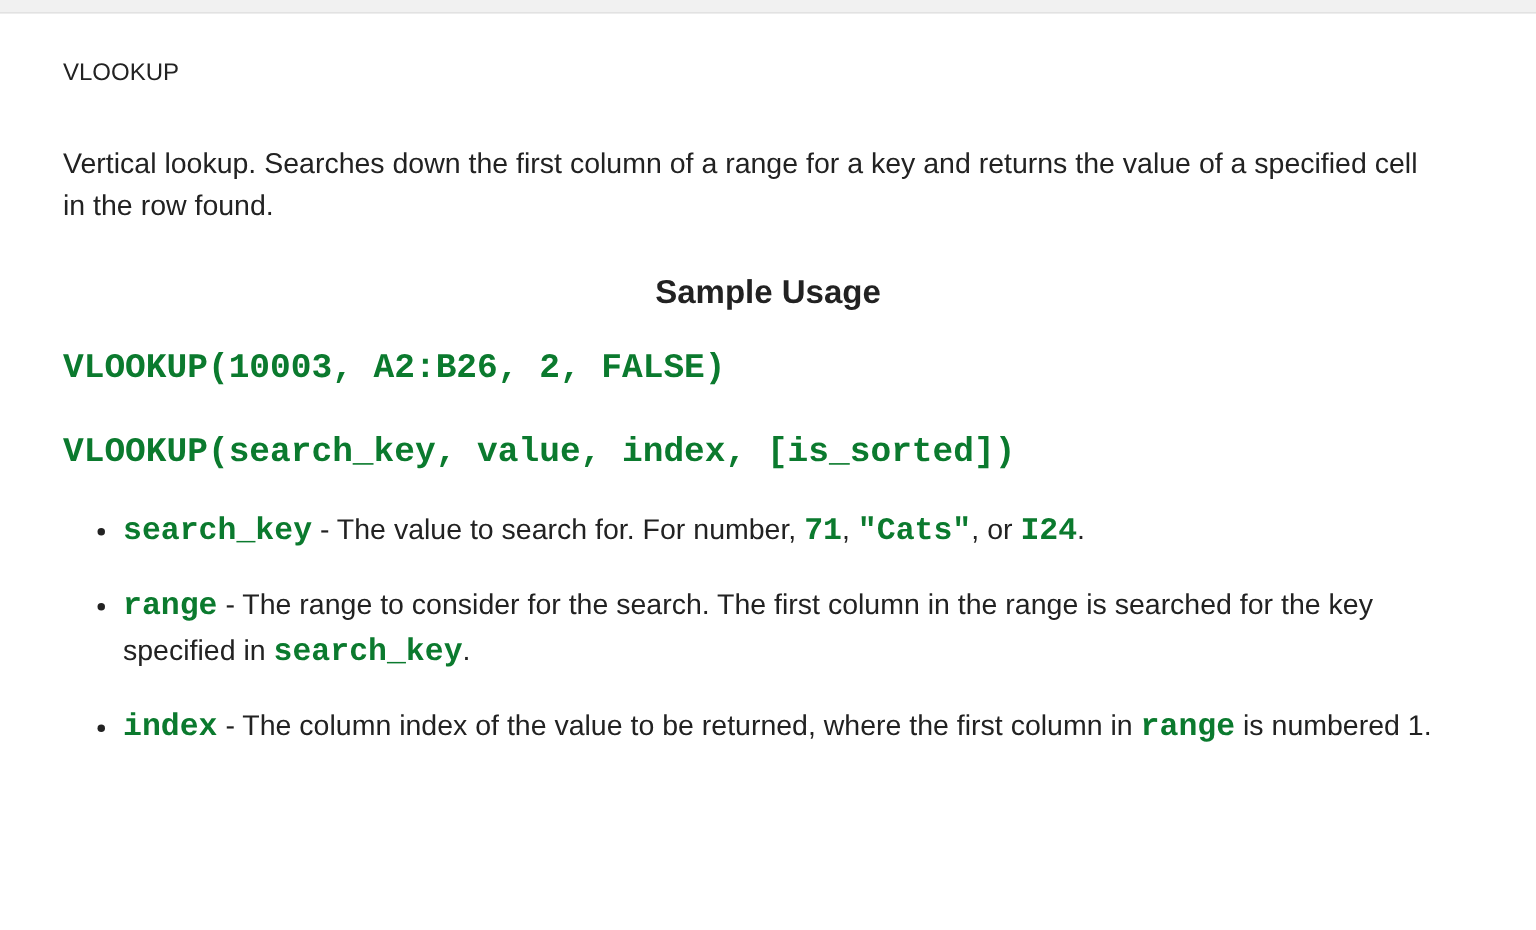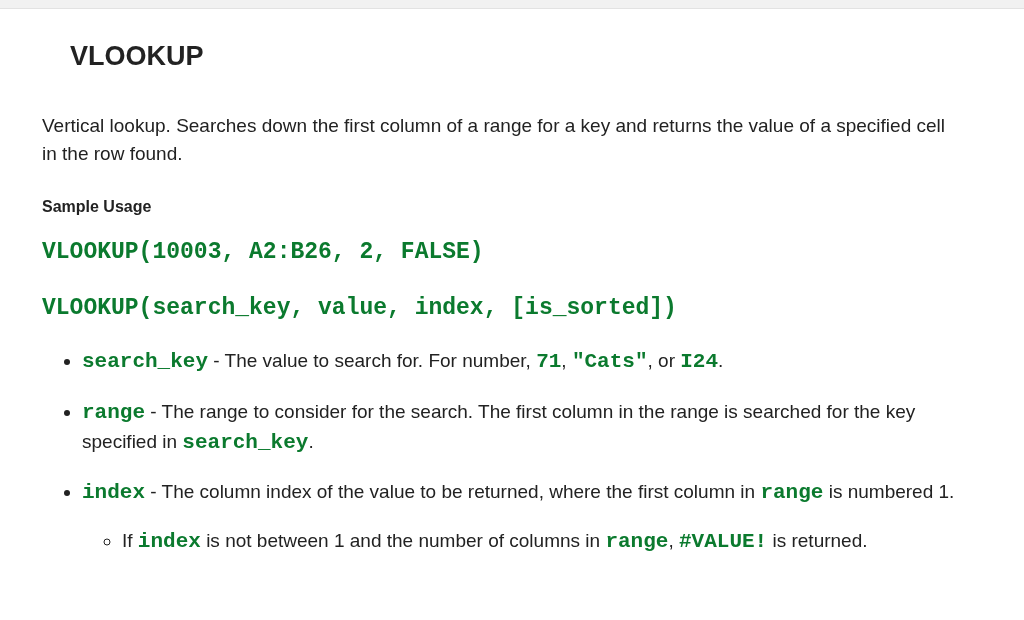--- a/index.html
+++ b/index.html
@@ -16,33 +16,33 @@
     height: 8px;
     background: #f1f1f1;
     border-bottom: 1px solid #e2e2e2;
   }
   .page {
     padding: 28px 42px 0 42px;
     font-size: 19px;
     line-height: 1.45;
   }
   .title {
-    font-weight: bold;
-    font-size: 27px;
+    font-weight: normal;
+    font-size: 16px;
     margin-bottom: 36px;
-    margin-left: 28px;
   }
   .desc {
     margin-bottom: 28px;
     max-width: 920px;
   }
   .section-heading {
     font-weight: bold;
-    font-size: 16px;
+    font-size: 22px;
     margin: 24px 0 18px 0;
+    text-align: center;
   }
   .code {
     font-family: "Courier New", Courier, monospace;
     color: #0b7a2e;
     font-weight: bold;
     font-size: 21px;
   }
   .codeline {
     font-family: "Courier New", Courier, monospace;
     color: #0b7a2e;
@@ -92,22 +92,17 @@
       <span class="code">search_key</span><span> - The value to search for. For number, </span><span class="code">71</span><span>, </span><span class="code">"Cats"</span><span>, or </span><span class="code">I24</span><span>.</span>
     </li>
 
     <li>
       <span class="code">range</span><span> - The range to consider for the search. The first column in the range is searched for the key specified in </span><span class="code">search_key</span><span>.</span>
     </li>
 
     <li>
       <span class="code">index</span><span> - The column index of the value to be returned, where the first column in </span><span class="code">range</span><span> is numbered 1.</span>
 
-      <ul class="sub">
-        <li>
-          <span>If </span><span class="code">index</span><span> is not between 1 and the number of columns in </span><span class="code">range</span><span>, </span><span class="code">#VALUE!</span><span> is returned.</span>
-        </li>
-      </ul>
     </li>
 
   </ul>
 
 </div>
 
 </body></html>

